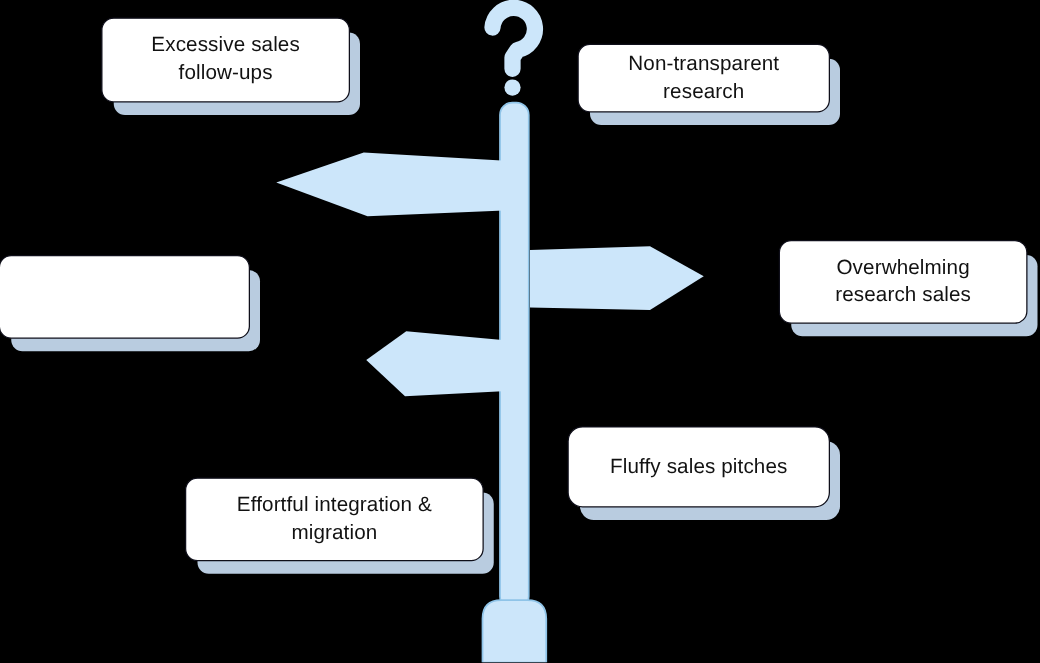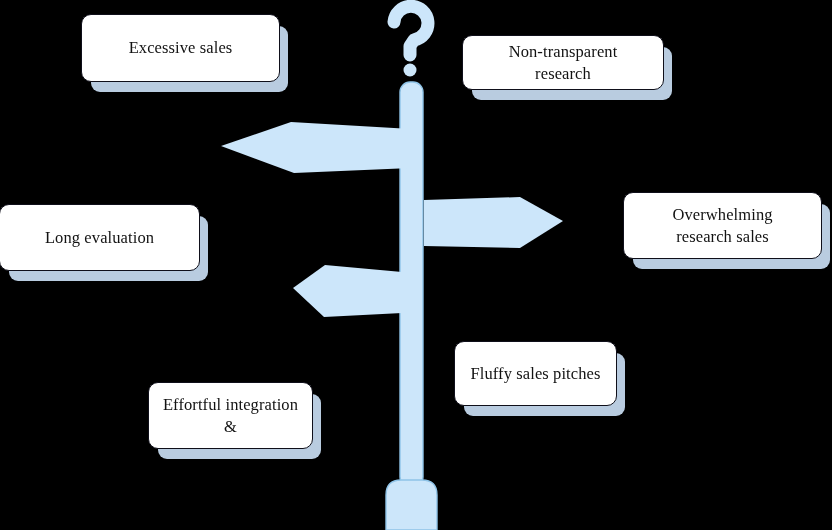--- a/index.html
+++ b/index.html
@@ -6,21 +6,21 @@
     margin: 0;
     padding: 0;
     background: #000000;
   }
   #canvas {
     position: relative;
     width: 832px;
     height: 530px;
     background: #000000;
     overflow: hidden;
-    font-family: Liberation Serif, serif;
+    font-family: Liberation Sans, sans-serif;
   }
   #svg-layer {
     position: absolute;
     left: 0;
     top: 0;
     width: 832px;
     height: 530px;
   }
   .label-box {
     position: absolute;
@@ -64,48 +64,49 @@
     <polygon points="221,146 291,122 411,129 411,168 294,173" fill="#cce6fa"></polygon>
 
     <polygon points="563,221 520,197 424,200 424,246 520,248" fill="#cce6fa"></polygon>
 
     <polygon points="293,288 325,265 402,272 402,313 324,317" fill="#cce6fa"></polygon>
   </svg>
 
   <div class="label-box" style="left:81px; top:14px; width:199px; height:68px;">
     <div>
       <span>Excessive sales</span>
+      <span>follow-ups</span>
     </div>
   </div>
 
   <div class="label-box" style="left:462px; top:35px; width:202px; height:55px;">
     <div>
       <span>Non-transparent</span>
       <span>research</span>
     </div>
   </div>
 
   <div class="label-box" style="left:-1px; top:204px; width:201px; height:67px;">
     <div>
-      <span>Long evaluation</span>
     </div>
   </div>
 
   <div class="label-box" style="left:623px; top:192px; width:199px; height:67px;">
     <div>
       <span>Overwhelming</span>
       <span>research sales</span>
     </div>
   </div>
 
-  <div class="label-box" style="left:454px; top:341px; width:163px; height:65px;">
+  <div class="label-box" style="left:454px; top:341px; width:210px; height:65px;border-radius:12px;">
     <div>
       <span>Fluffy sales pitches</span>
     </div>
   </div>
 
-  <div class="label-box" style="left:148px; top:382px; width:165px; height:67px;">
+  <div class="label-box" style="left:148px; top:382px; width:239px; height:67px;">
     <div>
       <span>Effortful integration &amp;</span>
+      <span>migration</span>
     </div>
   </div>
 
 </div>
 
 </body></html>

